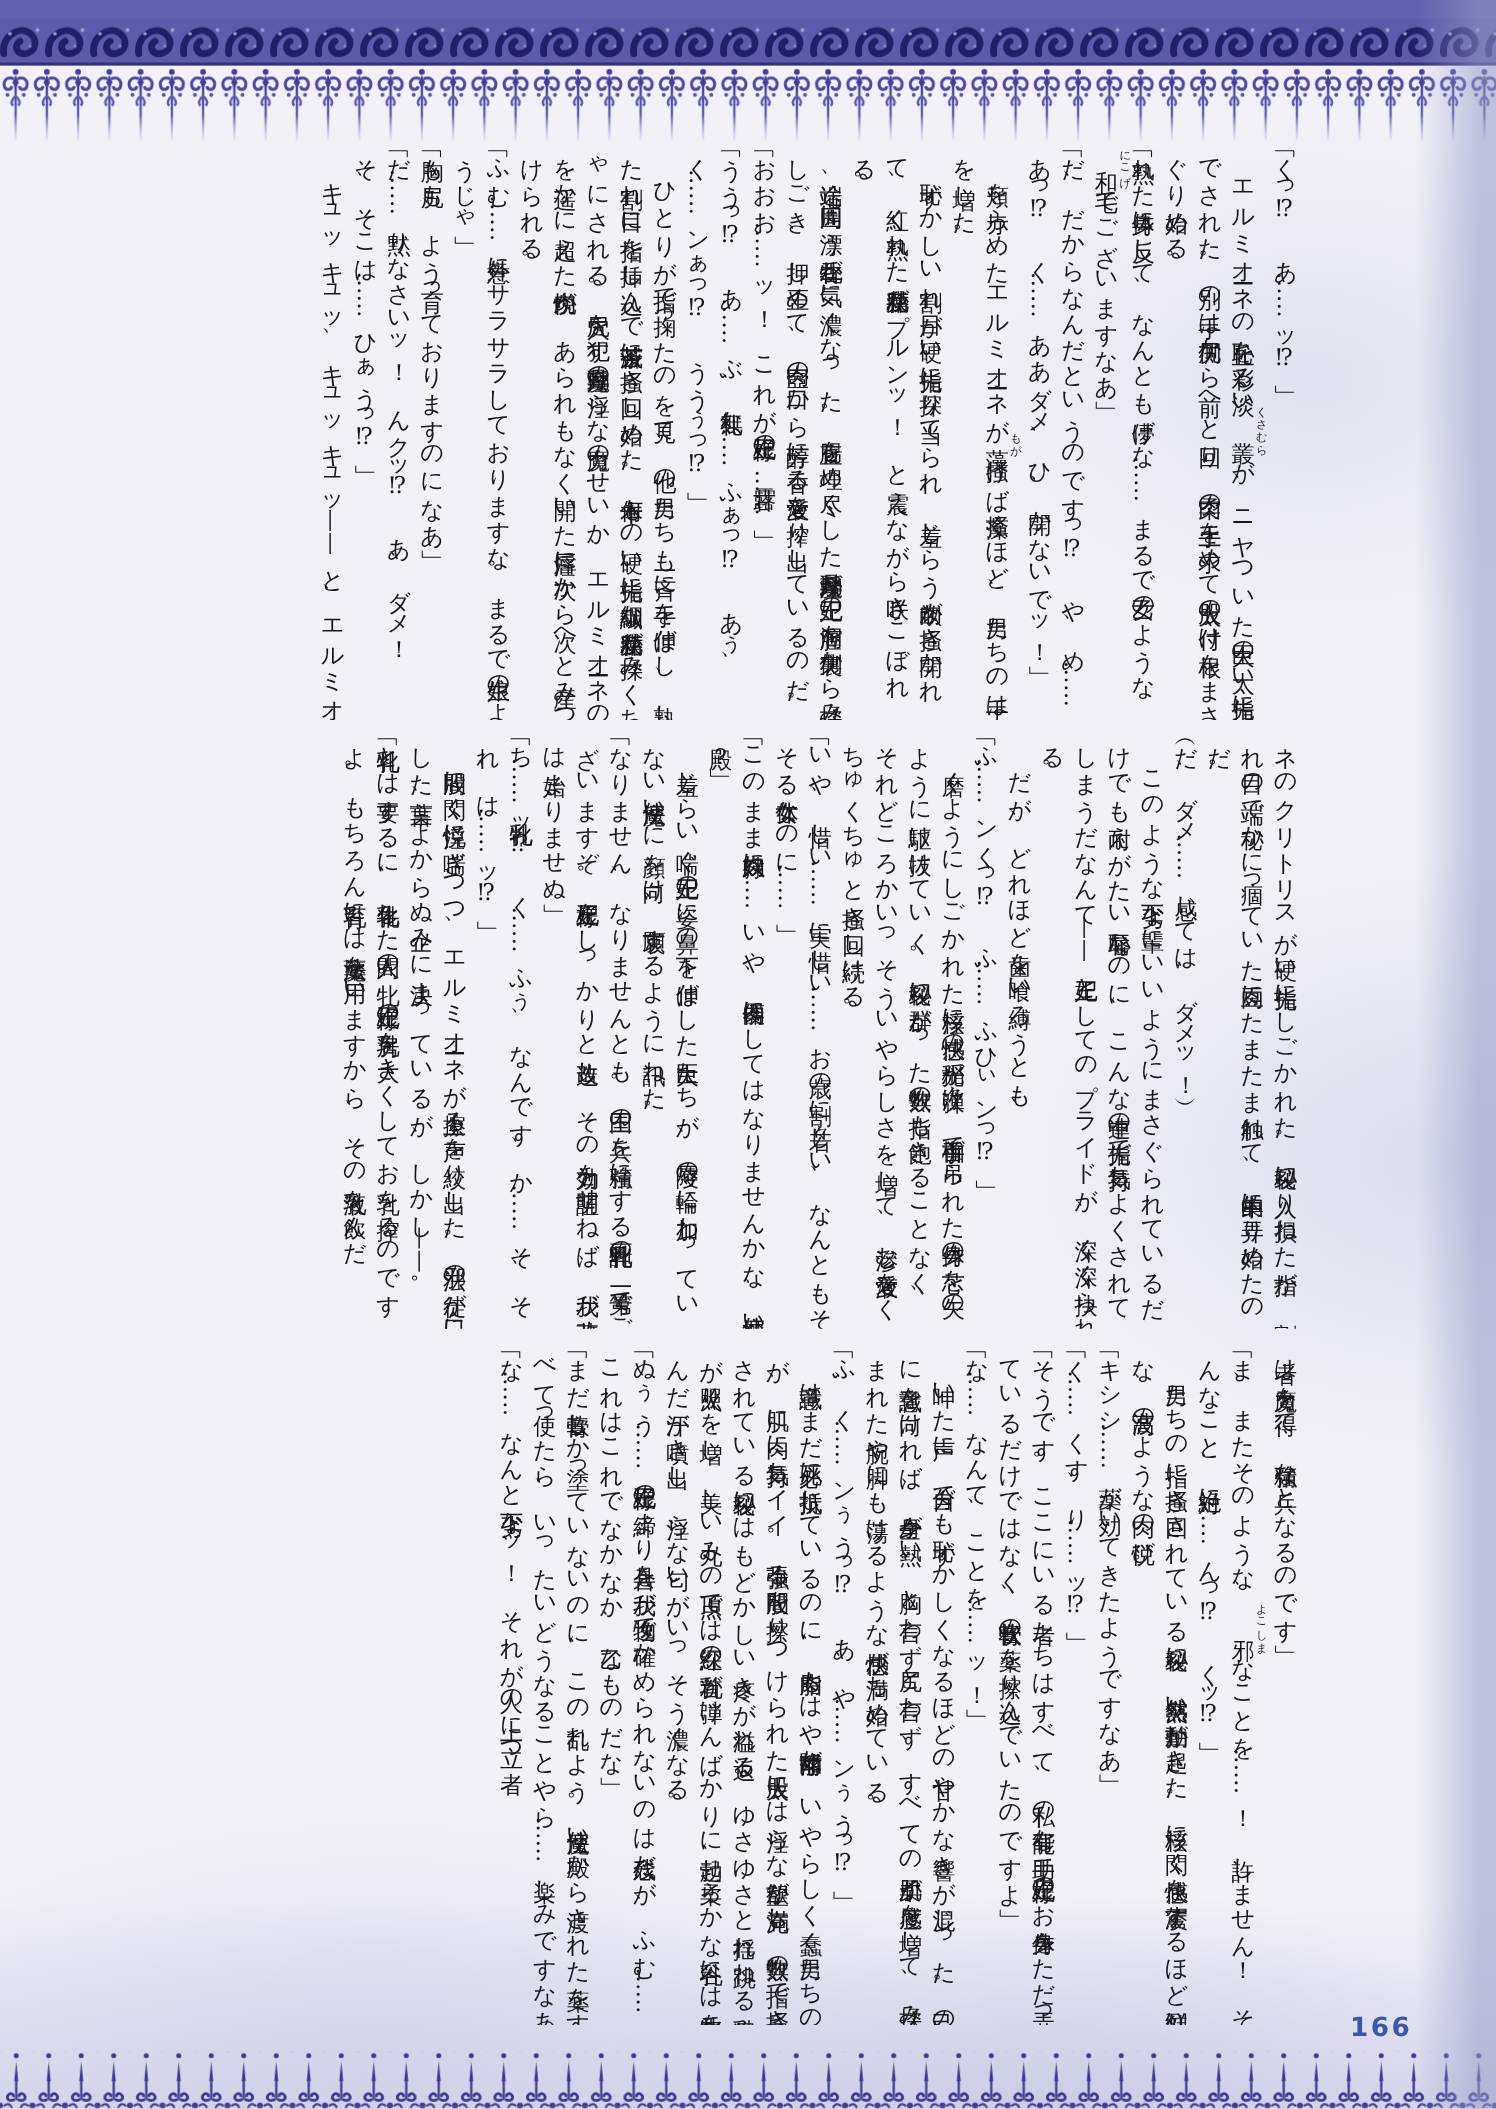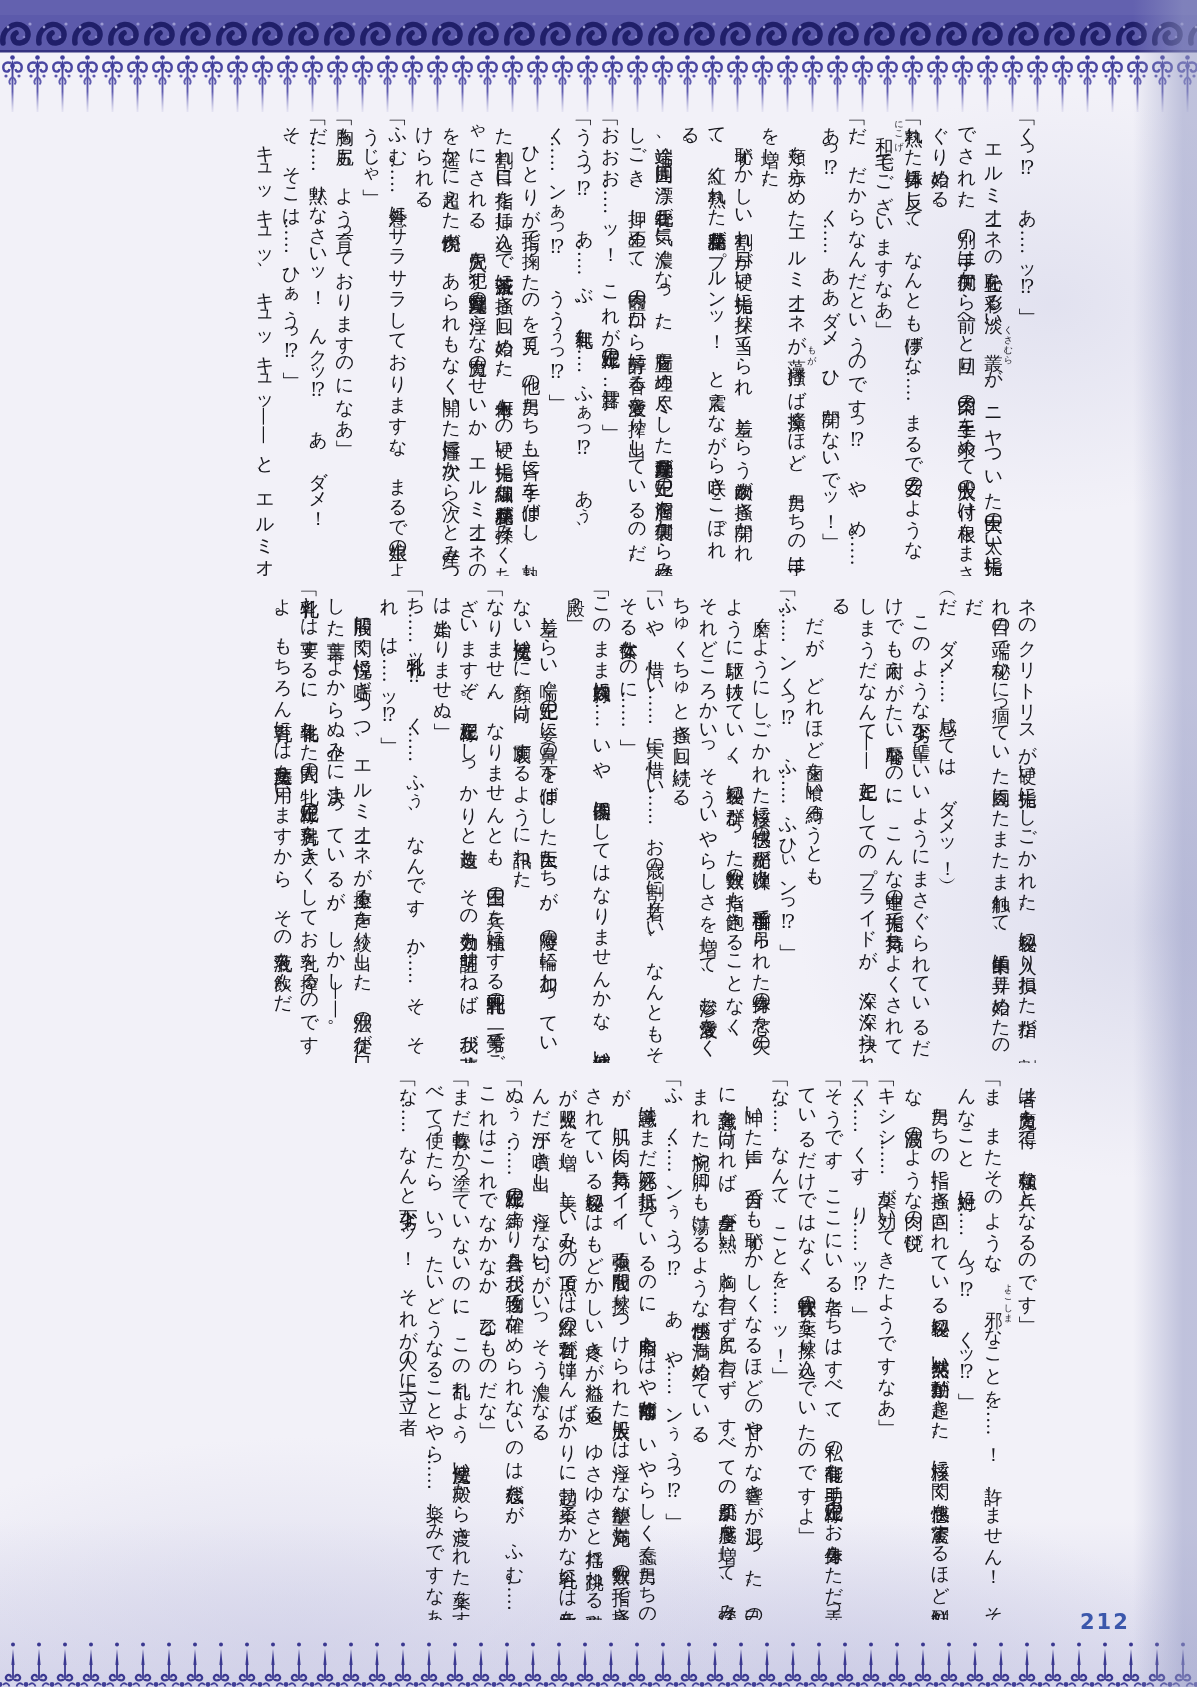--- a/index.html
+++ b/index.html
@@ -116,21 +116,21 @@
         <p class="">「な……なんて、ことを……ッ！」</p>
         <p class="indent">呻いた声に、自分でも恥ずかしくなるほどの甘やかな響きが混じった。己の身体に意識を向ければ、全身が熱い。胸と言わず尻と言わず、すべての柔肌が感度を増して、揉み込まれた腕や脚にも蕩けるような快感が満ち始めている。</p>
         <p class="">「ふ、く……ンぅうっ⁉　あ、や……ンぅうっ⁉」</p>
         <p class="indent">意識はまだ必死に抵抗しているのに、脂肉もはや陥落寸前だ。いやらしく蠢く男たちの指先が、肌に肉に気持ちイイ。強張る股間を擦りつけられた太股には淫らな欲望が充満し、無数の指で掻き回されている秘裂にはもどかしい疼きが溢れ返る。ゆさゆさと揺れ跳ねる乳房が火照りを増し、美しい丸みの頂点では深紅の乳首が弾けんばかりに勃起、柔らかな乳谷には牝香を含んだ汗が噴き出し、淫らな匂いがいっそう濃くなる。</p>
         <p class="">「ぬぅう……王妃様の締まり具合を我が逸物で確かめられないのは残念だが、ふむ……これはこれでなかなか、乙なものだな」</p>
         <p class="">「まだ軟膏しか塗っていないのに、この乱れよう。魔法使い殿から渡された薬をすべて使ったら、いったいどうなることやら……楽しみですなあ」</p>
         <p class="">「な……なんと下劣なッ！　それが人の上に立つ者</p>
       </section>
   </main>
 
-  <div class="page-number">212</div>
+  <div class="page-number">166</div>
 
   <svg class="border-bottom" width="1197" height="46" xmlns="http://www.w3.org/2000/svg" aria-hidden="true">
     <defs>
       <pattern id="bf" width="26" height="46" patternUnits="userSpaceOnUse">
         <circle cx="13" cy="3.5" r="2" fill="#3a3890"></circle>
         <path d="M13 8 L14.6 24 L11.4 24 Z" fill="#3a3890"></path>
         <rect x="12.1" y="22" width="1.8" height="17" fill="#3a3890"></rect>
         <path d="M12 38.5 C7 41 4.5 37.5 6.8 34.8 C8.6 32.8 11.3 34.2 10.6 36.6" fill="none" stroke="#3a3890" stroke-width="2.2"></path>
         <path d="M14 38.5 C19 41 21.5 37.5 19.2 34.8 C17.4 32.8 14.7 34.2 15.4 36.6" fill="none" stroke="#3a3890" stroke-width="2.2"></path>
         <circle cx="0" cy="43.5" r="2.4" fill="#413f97"></circle>

